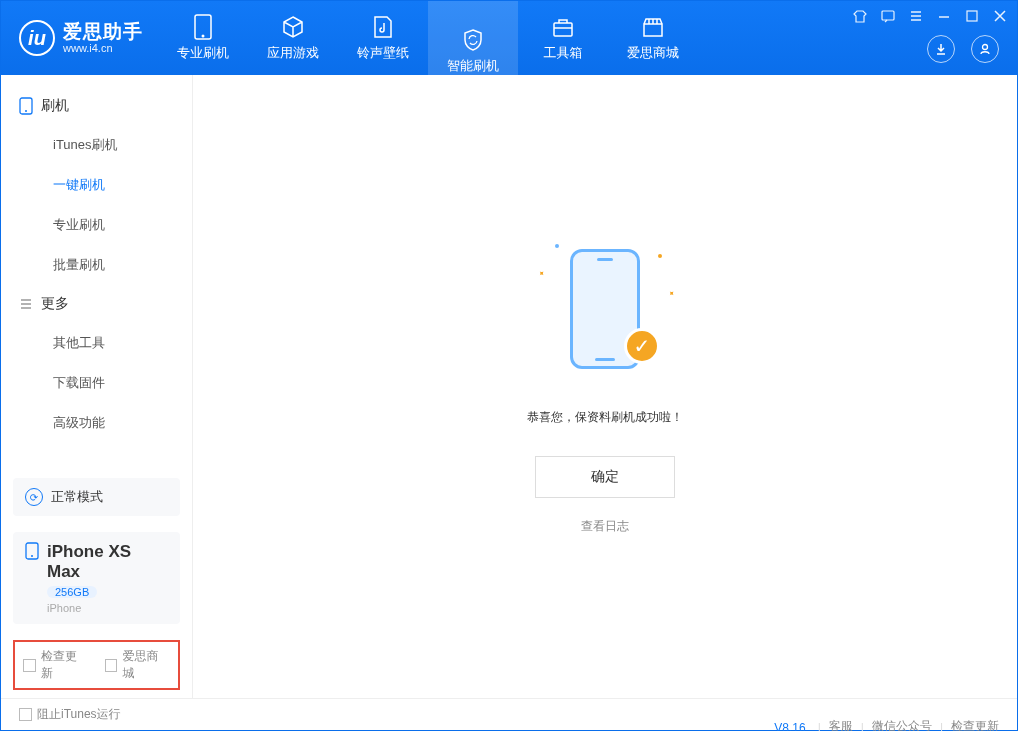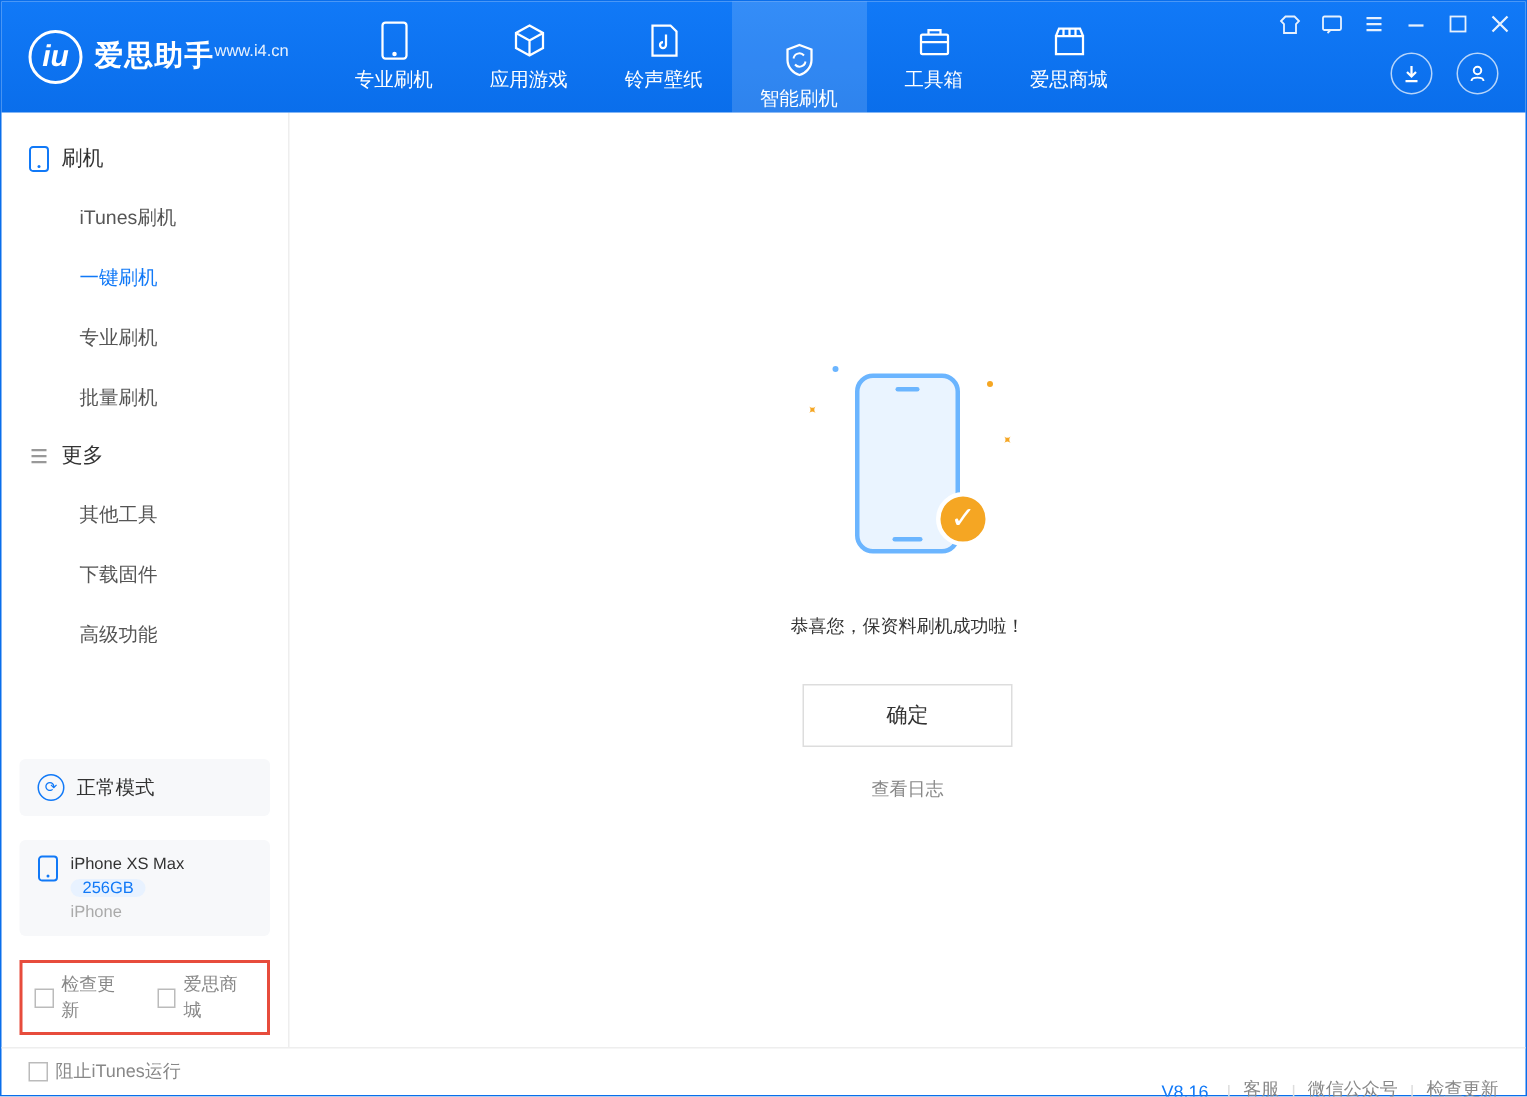--- a/index.html
+++ b/index.html
@@ -1,41 +1,41 @@
 <!DOCTYPE html>
 <html><head>
 <meta charset="utf-8">
 <style>
 * { margin: 0; padding: 0; box-sizing: border-box; font-family: "Microsoft YaHei", Arial, sans-serif; }
 body { background: #f0f0f0; display: flex; justify-content: center; align-items: center; height: 100vh; }
 .window { width: 1018px; height: 731px; background: #fff; border: 1px solid #0a6eeb; display: flex; flex-direction: column; box-shadow: 0 2px 10px rgba(0,0,0,0.2); }
 .header { height: 74px; background: linear-gradient(to bottom, #1179f7, #0a6eeb); display: flex; align-items: center; color: #fff; position: relative; }
-.logo { display: flex; align-items: center; margin-left: 18px; margin-right: 25px; }
+.logo { display: flex; align-items: center; margin-left: 18px; margin-right: 15px; }
 .logo-icon { width: 36px; height: 36px; border: 2.5px solid #fff; border-radius: 50%; display: flex; align-items: center; justify-content: center; font-weight: bold; font-size: 20px; font-style: italic; margin-right: 8px; }
-.logo-text { display: flex; flex-direction: row; line-height: 1.1; }
+.logo-text { display: flex; flex-direction: column; line-height: 1.1; }
 .logo-title { font-size: 19px; font-weight: bold; letter-spacing: 1px; }
 .logo-sub { font-size: 11px; opacity: 0.9; }
 .nav { display: flex; height: 100%; }
 .nav-item { width: 90px; display: flex; flex-direction: column; align-items: center; justify-content: center; cursor: pointer; font-size: 13px; gap: 4px; }
 .nav-item.active { background: rgba(255,255,255,0.15); justify-content: flex-end; }
 .nav-icon { width: 26px; height: 26px; display: flex; align-items: center; justify-content: center; }
 .window-controls { position: absolute; right: 8px; top: 6px; display: flex; gap: 10px; align-items: center; }
 .window-controls .ctrl { width: 18px; height: 18px; display: flex; align-items: center; justify-content: center; cursor: pointer; opacity: 0.9; }
 .header-right { position: absolute; right: 18px; bottom: 12px; display: flex; gap: 16px; }
 .circle-btn { width: 28px; height: 28px; border: 1.5px solid rgba(255,255,255,0.7); border-radius: 50%; display: flex; align-items: center; justify-content: center; cursor: pointer; }
 .body { flex: 1; display: flex; min-height: 0; }
 .sidebar { width: 192px; border-right: 1px solid #eee; display: flex; flex-direction: column; padding-top: 12px; }
 .side-group-title { display: flex; align-items: center; gap: 8px; padding: 10px 18px; font-size: 14px; color: #333; font-weight: 500; }
 .side-item { padding: 11px 18px 11px 52px; font-size: 13px; color: #555; cursor: pointer; }
 .side-item.selected { color: #1179f7; }
 .side-spacer { flex: 1; }
 .device-box { margin: 8px 12px; background: #f7f8fa; border-radius: 4px; padding: 10px 12px; }
 .mode-box { display: flex; align-items: center; gap: 8px; font-size: 13px; color: #333; }
 .mode-icon { width: 18px; height: 18px; border: 1.5px solid #1179f7; border-radius: 50%; display: flex; align-items: center; justify-content: center; color: #1179f7; font-size: 10px; }
-.device-name { font-size: 11px; color: #333; font-weight: 400; }
+.device-name { font-size: 17px; color: #333; font-weight: 700; }
 .device-cap { display: inline-block; background: #e8f2ff; color: #1179f7; font-size: 11px; padding: 0 8px; border-radius: 10px; margin-top: 4px; }
 .device-type { font-size: 11px; color: #aaa; margin-top: 2px; }
 .bottom-options { border: 2px solid #e74c3c; margin: 8px 12px; padding: 6px 8px; display: flex; gap: 16px; align-items: center; }
 .checkbox-row { display: flex; align-items: center; gap: 5px; font-size: 12px; color: #888; cursor: pointer; }
 .chk { width: 13px; height: 13px; border: 1px solid #bbb; background: #fff; }
 .main { flex: 1; display: flex; flex-direction: column; align-items: center; justify-content: center; position: relative; }
 .success-illus { width: 150px; height: 150px; position: relative; margin-bottom: 20px; }
 .phone-shape { width: 70px; height: 120px; border: 3px solid #6bb5ff; border-radius: 12px; background: #eaf4ff; position: absolute; left: 40px; top: 10px; }
 .phone-shape::before { content:""; position:absolute; left:50%; top:6px; width:16px; height:3px; background:#6bb5ff; border-radius:2px; transform:translateX(-50%);}
 .phone-shape::after { content:""; position:absolute; left:50%; bottom:5px; width:20px; height:3px; background:#6bb5ff; border-radius:2px; transform:translateX(-50%);}

